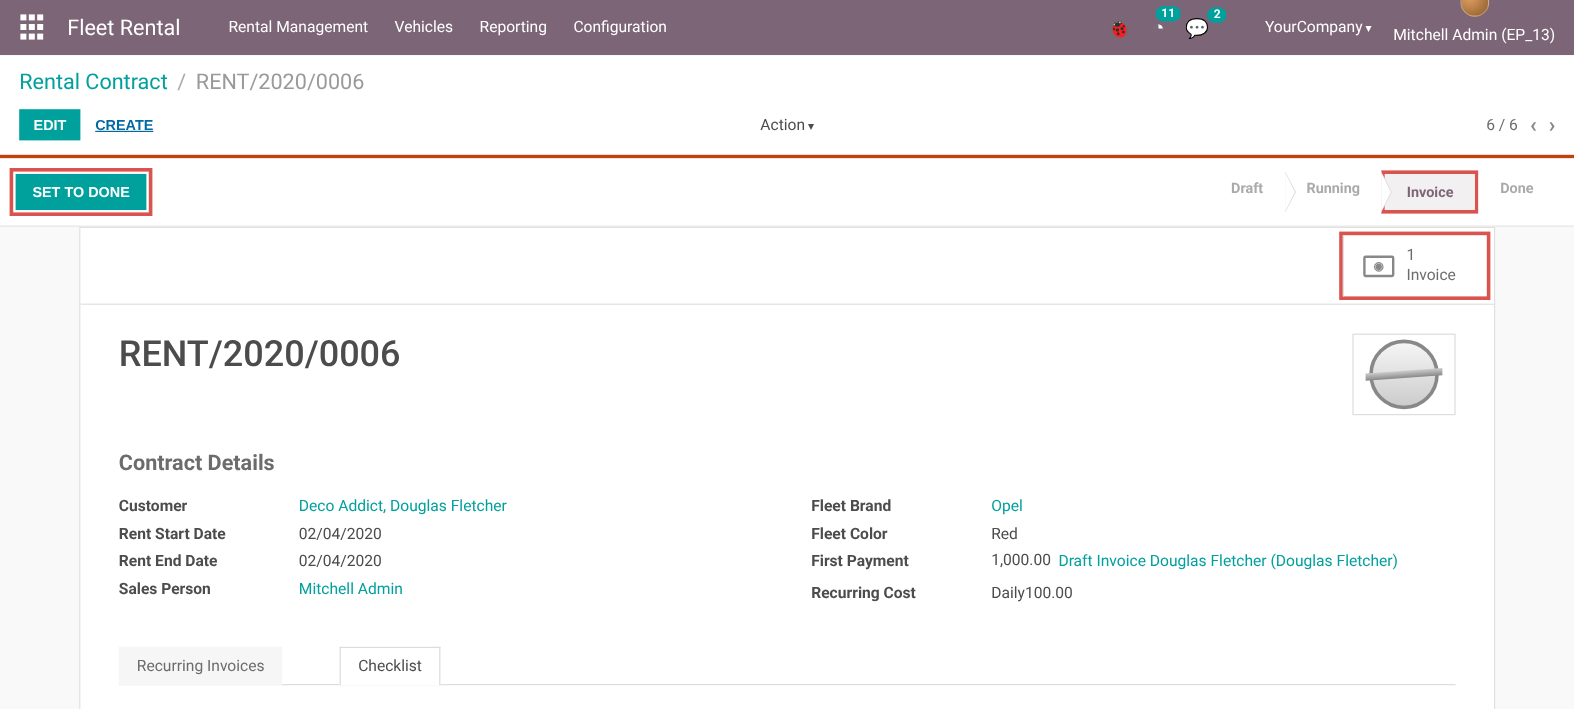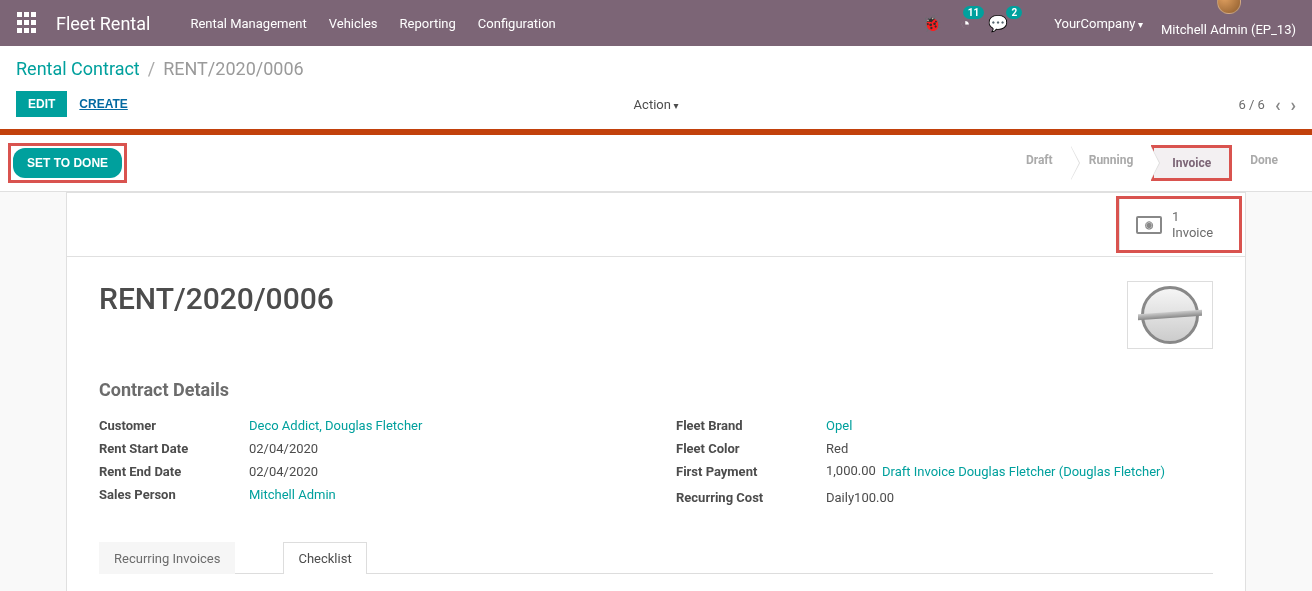--- a/index.html
+++ b/index.html
@@ -11,21 +11,21 @@
 .nav-menu { display: flex; gap: 22px; flex: 1; }
 .nav-menu a { color: #fff; text-decoration: none; font-size: 13px; cursor: pointer; }
 .topbar-right { display: flex; align-items: center; gap: 18px; }
 .tray-ic { position: relative; cursor: pointer; font-size: 16px; }
 .badge-sm { position: absolute; top: -8px; right: -14px; background: #00a09d; color: #fff; font-size: 10px; padding: 1px 5px; border-radius: 8px; font-weight: bold; }
 .company-switch { cursor: pointer; font-size: 13px; margin-left: 28px; }
 .user-menu { display: flex; align-items: center; gap: 8px; cursor: pointer; flex-direction: column; }
 .avatar { width: 24px; height: 24px; border-radius: 50%; background: radial-gradient(circle at 30% 30%, #e0a060, #8b5a2b); border: 1px solid rgba(255,255,255,0.3); }
 .caret { font-size: 10px; opacity: 0.8; }
 
-.content { background: #fff; padding: 0 16px; border-bottom: 6px solid #c2410c; }
+.content { background: #fff; padding: 0 16px; border-bottom: 3px solid #c2410c; }
 .breadcrumb-row { padding: 12px 0 4px; display: flex; align-items: center; gap: 8px; }
 .breadcrumb-row .bc-link { color: #00a09d; font-size: 18px; }
 .breadcrumb-row .bc-sep { color: #aaa; font-size: 18px; }
 .breadcrumb-row .bc-curr { color: #9a9a9a; font-size: 18px; }
 .control-row { display: flex; align-items: center; padding: 8px 0 12px; }
 .btn { border: none; padding: 6px 12px; font-size: 12px; font-weight: bold; cursor: pointer; text-transform: uppercase; }
 .btn-primary { background: #00a09d; color: #fff; }
 .btn-secondary { background: transparent; color: #0369a1; text-decoration: underline; }
 .control-right { margin-left: auto; display: flex; align-items: center; gap: 16px; color: #6c6c6c; }
 .pager { display: flex; align-items: center; gap: 10px; }
@@ -125,21 +125,21 @@
         <span>6 / 6</span>
         <span class="chev">‹</span>
         <span class="chev">›</span>
       </div>
     </div>
   </div>
 </div>
 
 <div class="statusbar">
   <span class="redbox">
-    <button class="btn btn-primary" style="padding:8px 14px;border-radius:12px;">Set to Done</button>
+    <button class="btn btn-primary" style="padding:8px 14px;">Set to Done</button>
   </span>
   <div class="status-steps">
     <div class="step">Draft</div>
     <div class="step">Running</div>
     <span class="step-wrap-hl">
       <div class="step active" style="border:none;">Invoice</div>
     </span>
     <div class="step">Done</div>
   </div>
 </div>

